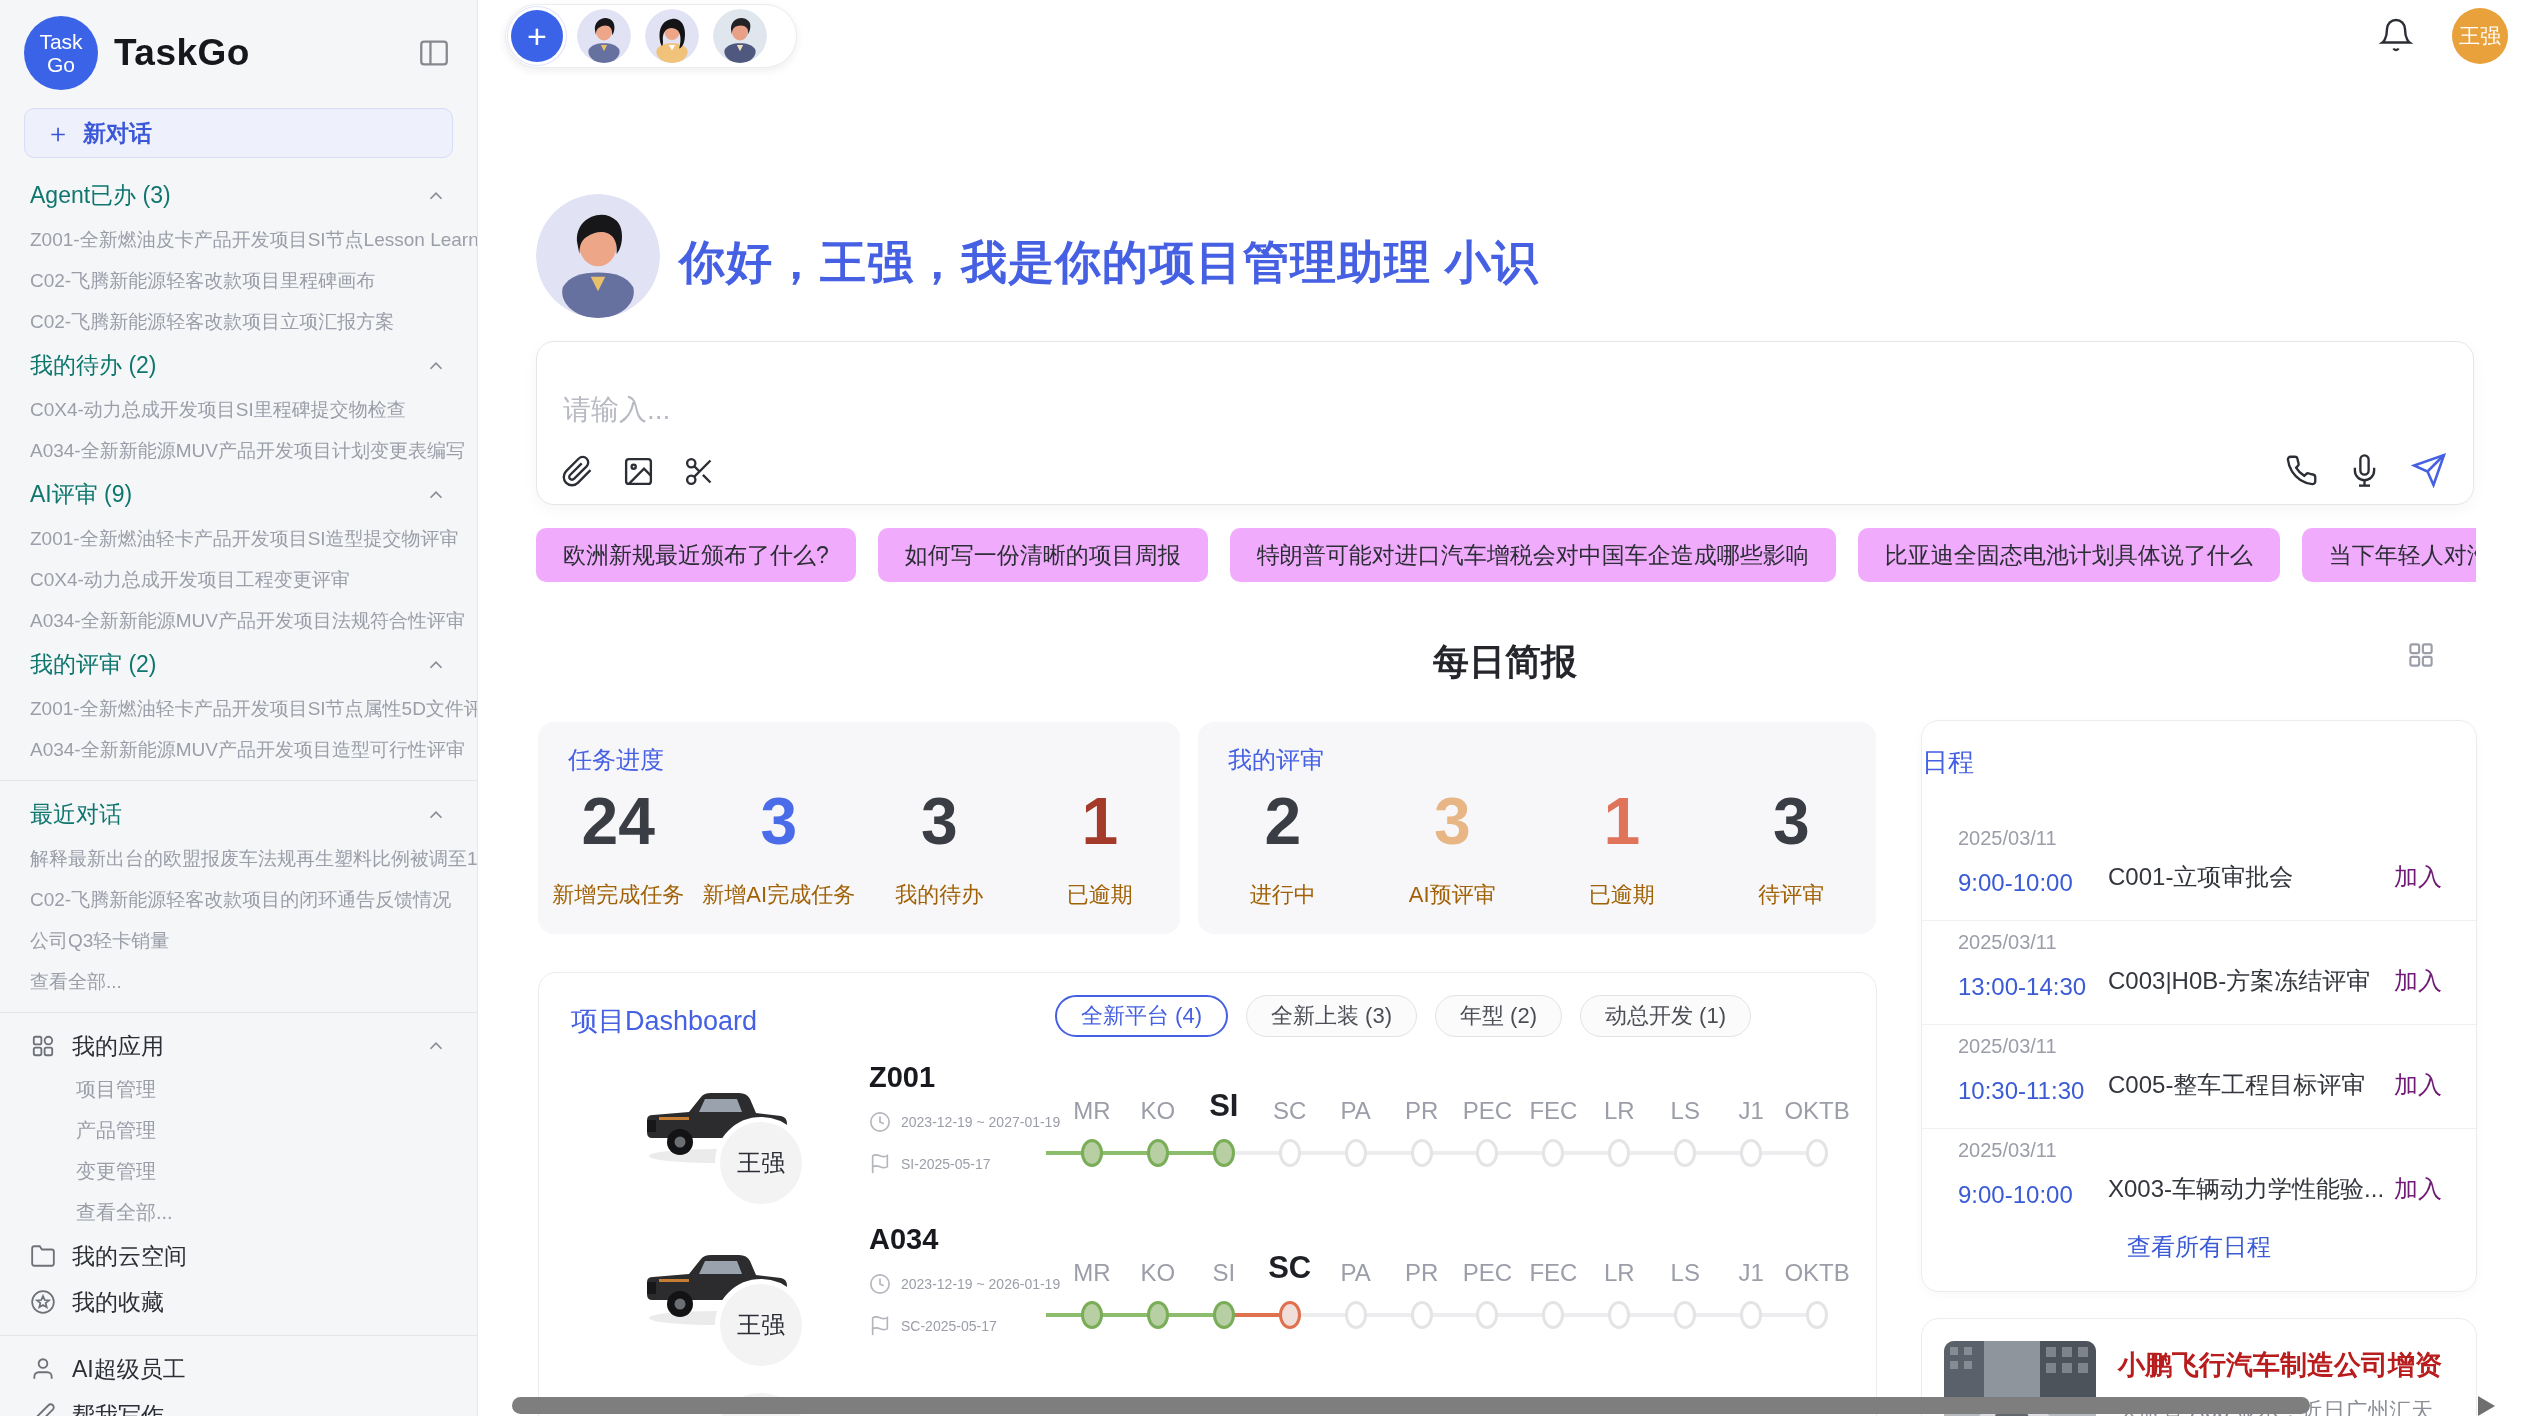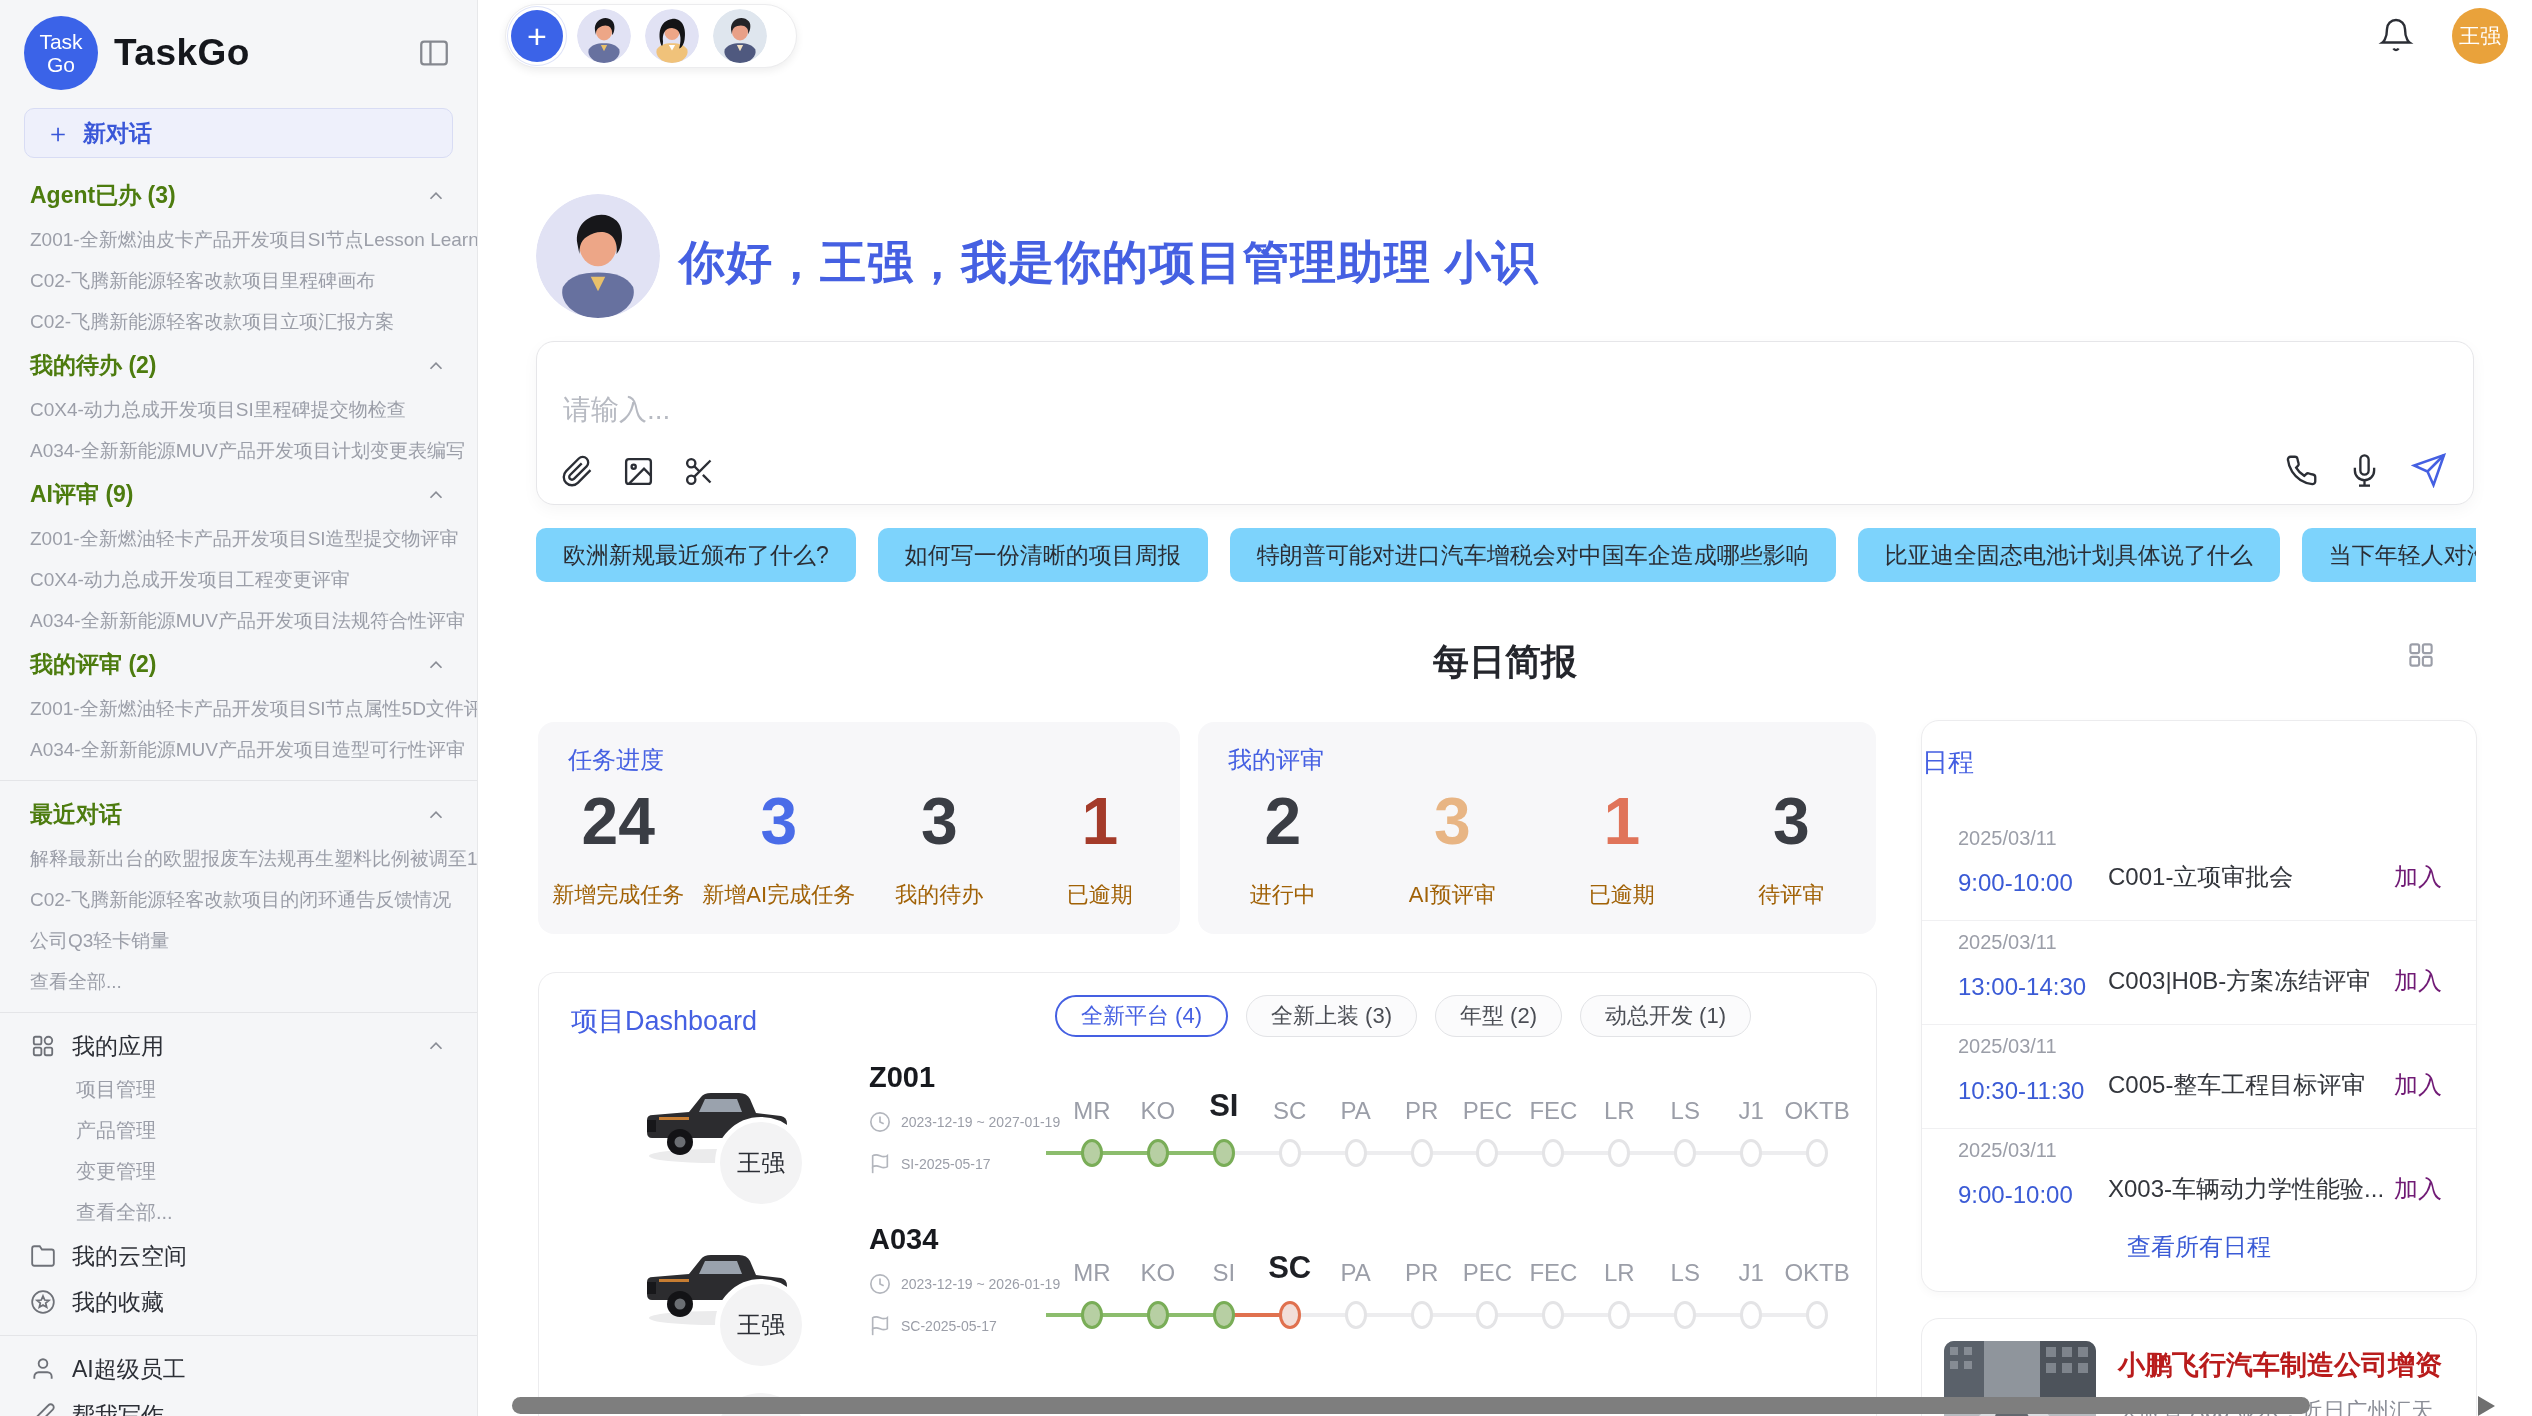--- a/index.html
+++ b/index.html
@@ -7,21 +7,21 @@
   body { font-family:"Liberation Sans","DejaVu Sans",sans-serif; background:#fff; position:relative; color:#2b2e35; }
 
   
   .sidebar { position:absolute; left:0; top:0; width:478px; height:1416px; background:#f5f6f8; border-right:1px solid #e7e8ea; overflow:hidden; }
   .logo-row { display:flex; align-items:center; padding:16px 26px 10px 24px; }
   .logo-circle { width:74px; height:74px; border-radius:50%; background:#3b63e8; color:#fff; display:flex; flex-direction:column; align-items:center; justify-content:center; font-size:21px; line-height:23px; font-weight:500; }
   .logo-title { font-size:37px; font-weight:700; color:#15171c; margin-left:16px; letter-spacing:.5px; }
   .collapse-ic { margin-left:auto; cursor:pointer; }
   .new-chat { margin:8px 24px 14px 24px; height:50px; border:1px solid #d8dcf4; background:#eef0fb; border-radius:10px; display:flex; align-items:center; padding:0 20px; color:#3a57d8; font-size:23px; font-weight:600; cursor:pointer; }
   .new-chat .plus { font-size:26px; font-weight:400; margin-right:12px; }
-  .shead { display:flex; align-items:center; height:47px; padding:0 30px; font-size:23px; color:#4d7c0f; font-weight:700; }
+  .shead { display:flex; align-items:center; height:47px; padding:0 30px; font-size:23px; color:#0f766e; font-weight:400; }
   .shead .chev { margin-left:auto; }
   .sitem { height:41px; line-height:41px; padding:0 30px; font-size:19px; color:#9b9ea8; white-space:nowrap; overflow:hidden; cursor:pointer; }
   .sdivider { border-top:1px solid #e4e5e8; margin:10px 0; }
   .approw { display:flex; align-items:center; height:46px; padding:0 30px; font-size:23px; color:#2c2f36; font-weight:500; cursor:pointer; }
   .approw .ric { margin-right:16px; display:flex; }
   .approw .chev { margin-left:auto; }
   .subitem { height:41px; line-height:41px; padding:0 30px 0 76px; font-size:20px; color:#9b9ea8; cursor:pointer; }
 
   
   .main { position:absolute; left:479px; top:0; right:0; bottom:0; background:#fff; }
@@ -38,21 +38,21 @@
   .greet-text { position:absolute; left:200px; top:232px; font-size:46px; font-weight:700; color:#4560e2; letter-spacing:1px; }
 
   .composer { position:absolute; left:57px; top:341px; width:1938px; height:164px; background:#fff; border:1px solid #e6e6e9; border-radius:18px; box-shadow:0 5px 16px rgba(0,0,0,.04); }
   .composer input { position:absolute; left:26px; top:52px; width:1200px; border:none; outline:none; font-size:28px; color:#4a4d55; background:transparent; font-family:inherit; }
   .composer input::placeholder { color:#b7bac2; }
   .c-left { position:absolute; left:24px; bottom:16px; display:flex; gap:28px; align-items:center; }
   .c-right { position:absolute; right:26px; bottom:16px; display:flex; gap:30px; align-items:center; }
   .cicon { cursor:pointer; display:flex; }
 
   .chips { position:absolute; left:57px; top:528px; width:1940px; display:flex; gap:22px; overflow:hidden; }
-  .chip { background:#7dd3fc; border-radius:10px; height:54px; padding:0 27px; font-size:23px; color:#2b2e35; display:flex; align-items:center; white-space:nowrap; cursor:pointer; flex:0 0 auto; }
+  .chip { background:#f0abfc; border-radius:10px; height:54px; padding:0 27px; font-size:23px; color:#2b2e35; display:flex; align-items:center; white-space:nowrap; cursor:pointer; flex:0 0 auto; }
 
   .brief-title { position:absolute; left:57px; top:638px; width:1938px; text-align:center; font-size:36px; font-weight:700; color:#24262c; }
   .grid-ic { position:absolute; right:96px; top:640px; cursor:pointer; }
 
   .scard { position:absolute; top:722px; height:212px; background:#f7f7f9; border-radius:16px; }
   .scard1 { left:59px; width:642px; }
   .scard2 { left:719px; width:678px; }
   .scard-title { position:absolute; left:30px; top:22px; font-size:24px; color:#4560e2; }
   .stats { position:absolute; left:0; right:0; top:64px; display:flex; }
   .stat { flex:1; text-align:center; }

